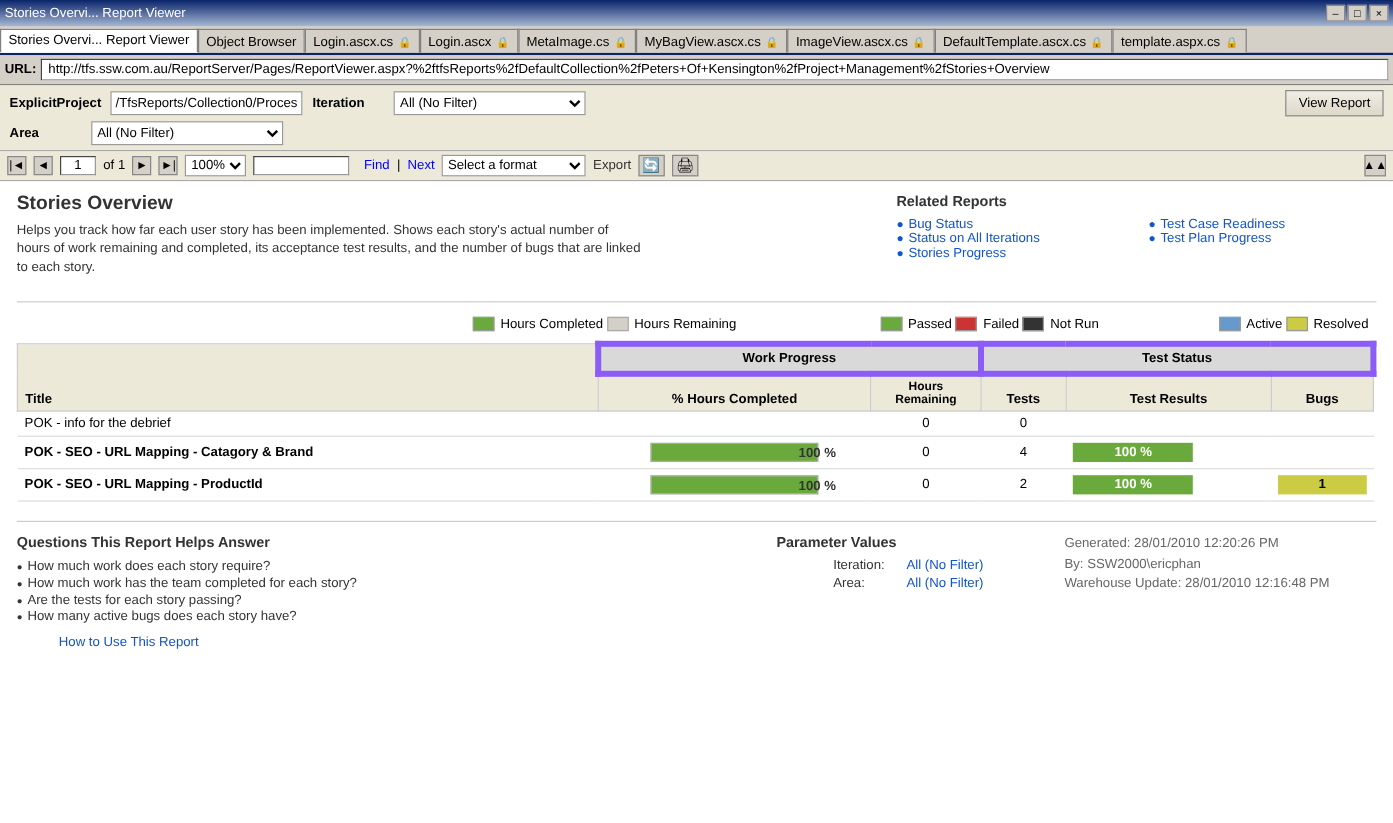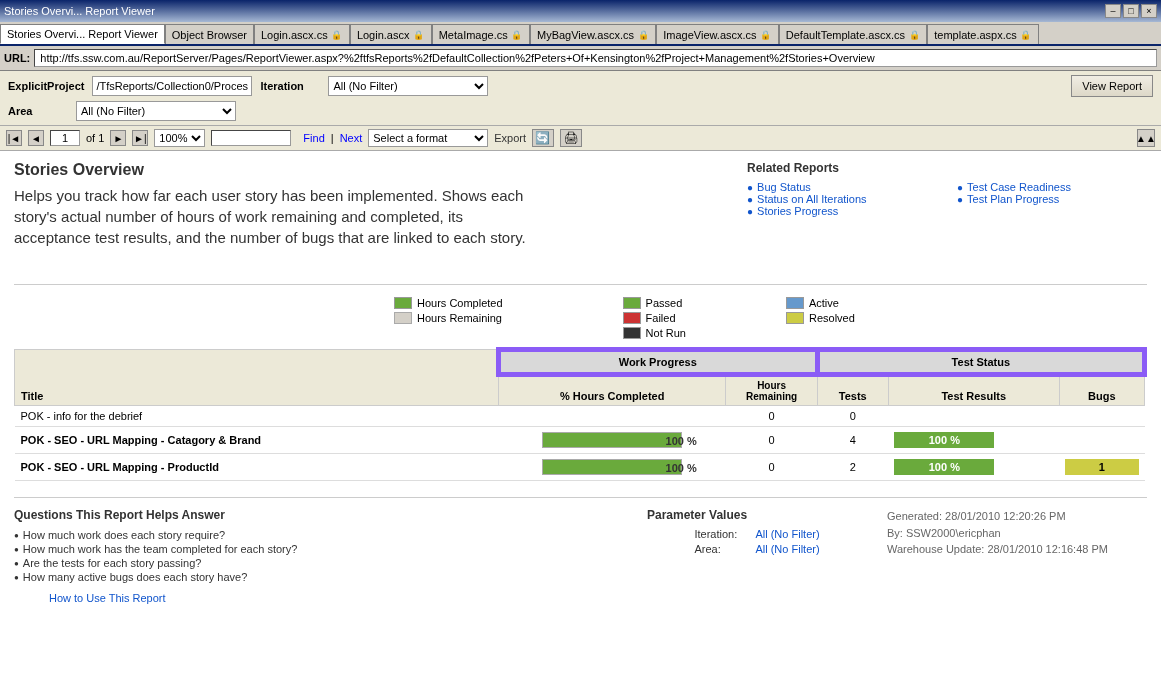--- a/index.html
+++ b/index.html
@@ -188,25 +188,25 @@
     }
 
     
     .report-title {
       font-size: 16px;
       font-weight: bold;
       color: #333;
       margin-bottom: 6px;
     }
     .report-description {
-      font-size: 15px;
+      font-size: 11px;
       color: #333;
       max-width: 520px;
       line-height: 1.4;
-      margin-bottom: 26px;
+      margin-bottom: 10px;
     }
 
     
     .header-section {
       display: flex;
       gap: 20px;
       margin-bottom: 12px;
       border-bottom: 1px solid #ccc;
       padding-bottom: 10px;
     }
@@ -235,21 +235,21 @@
     }
     .bullet { color: #15c; font-size: 10px; }
 
     
     .legend-area {
       display: flex;
       gap: 40px;
       margin-bottom: 8px;
       align-items: flex-start;
     }
-    .legend-group { display: flex; flex-direction: column; gap: 3px; }
+    .legend-group { display: flex; gap: 3px; }
     .legend-item { display: flex; align-items: center; gap: 5px; font-size: 11px; }
     .legend-color { width: 18px; height: 12px; border: 1px solid #999; }
     .legend-color.hours-completed { background: #6aaa3c; }
     .legend-color.hours-remaining { background: #d4d0c8; border-color: #aaa; }
     .legend-color.passed { background: #6aaa3c; }
     .legend-color.failed { background: #cc3333; }
     .legend-color.not-run { background: #333333; }
     .legend-color.active { background: #6699cc; }
     .legend-color.resolved { background: #cccc44; }
 

